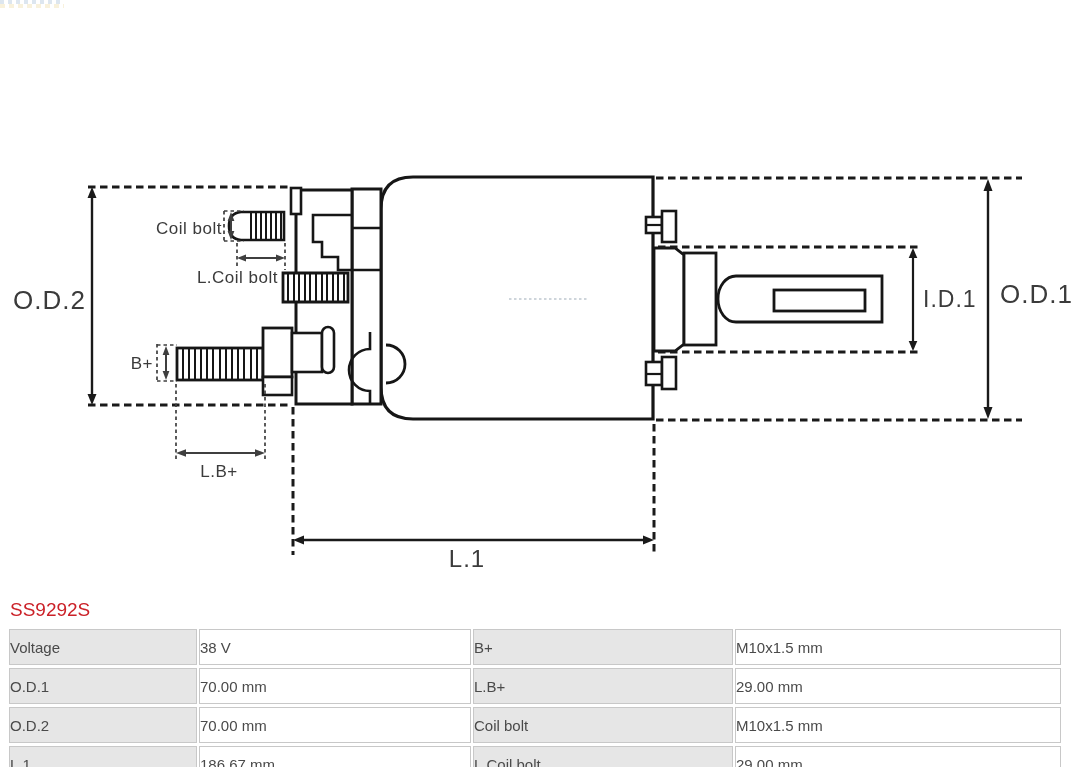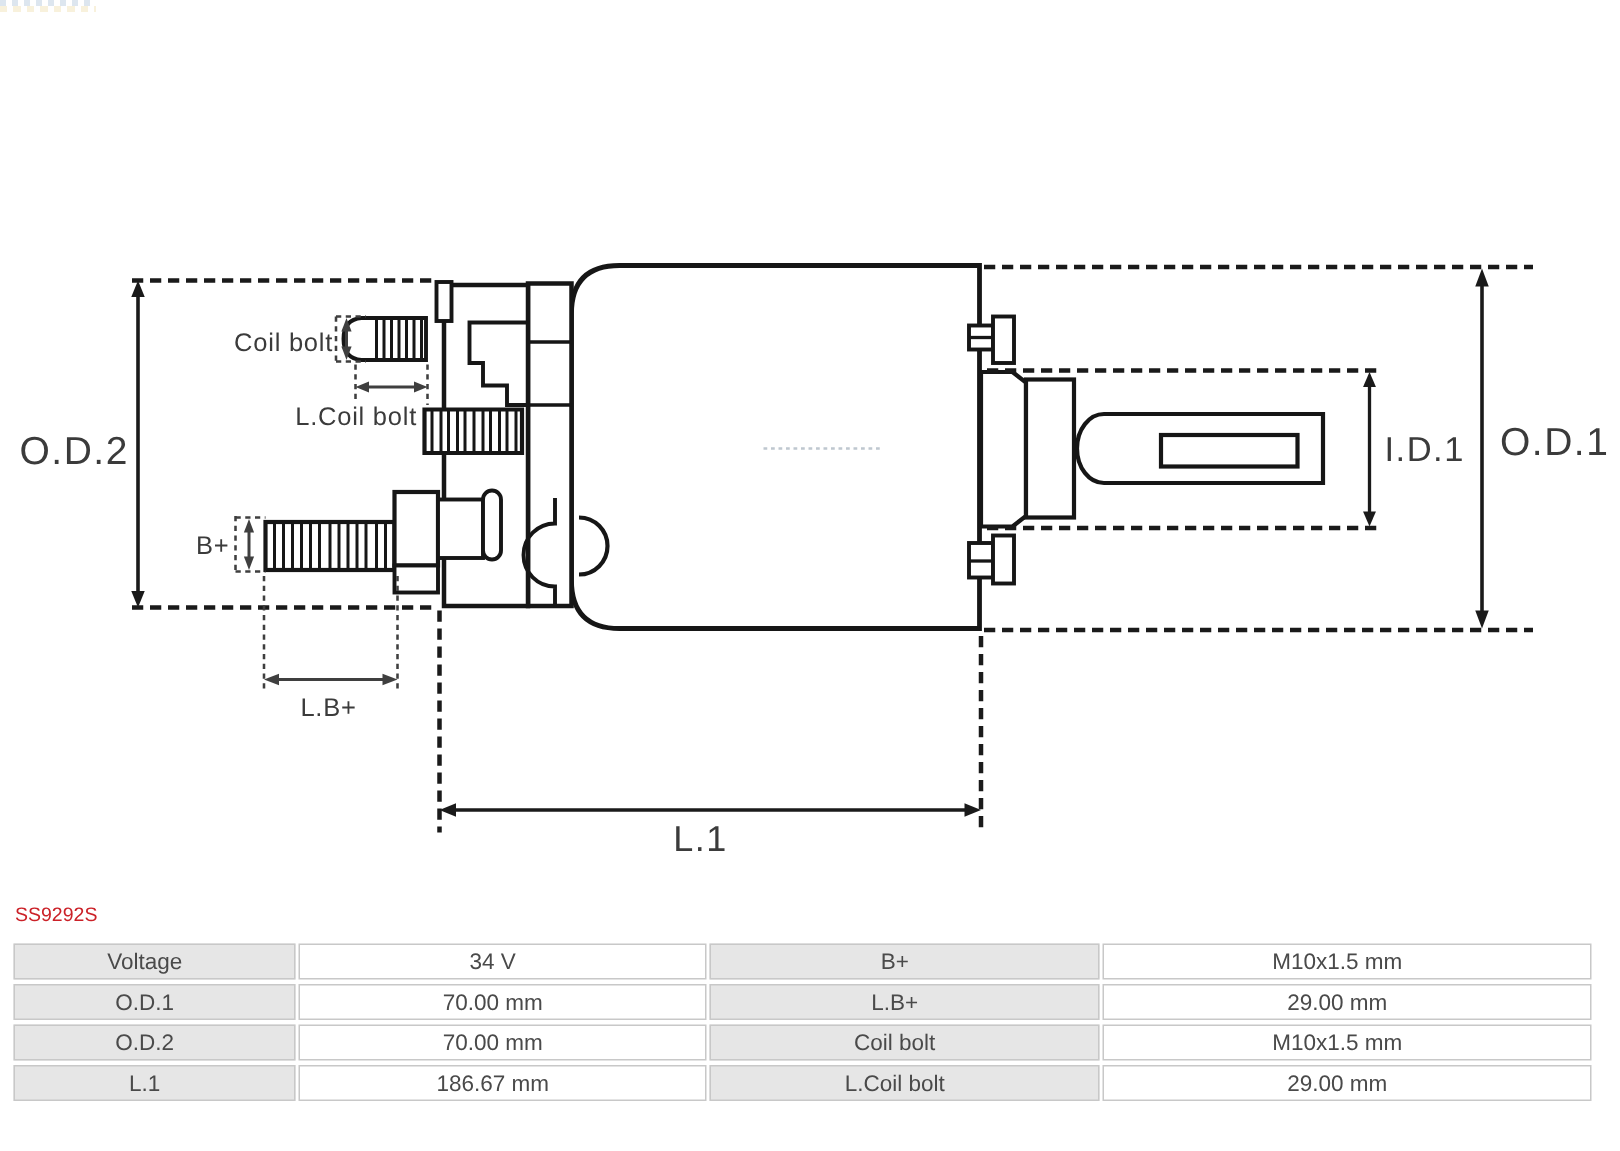--- a/index.html
+++ b/index.html
@@ -18,33 +18,33 @@
 
   .diagram{position:absolute; left:0; top:0; width:1080px; height:592px;}
 
   .dim-label{fill:#3b3b3b; letter-spacing:1px;}
   .dim-label.big{font-size:26px;}
   .dim-label.mid{font-size:23px;}
   .dim-label.small{font-size:17px; letter-spacing:0.5px;}
 
   .part-number{
     position:absolute; left:10px; top:598px;
-    font-size:13px; line-height:24px; font-weight:400;
+    font-size:19px; line-height:24px; font-weight:400;
   }
 
   .spec-table{
     position:absolute; left:7px; top:626px;
     border-collapse:separate; border-spacing:2px 3px;
     table-layout:fixed; width:1056px;
   }
   .spec-table td{
-    height:24px; box-sizing:border-box;
+    height:36px; box-sizing:border-box;
     border:1px solid #c8c8c8;
     font-size:15px; color:#4a4a4a;
-    text-align:center; padding:0 13px 0 0;
+    text-align:left; padding:0 13px 0 0;
     vertical-align:middle; white-space:nowrap;
   }
   .spec-table td.lbl{background:#e6e6e6;}
   .spec-table td.val{background:#ffffff;}
 </style>
 </head>
 <body>
 
 <div class="stage">
 
@@ -176,21 +176,21 @@
   <table class="spec-table">
     <colgroup>
       <col style="width:188px">
         <col style="width:272px">
       <col style="width:260px">
         <col style="width:326px">
     </colgroup>
     <tbody>
       <tr>
         <td class="lbl">Voltage</td>
-        <td class="val">34 V</td>
+        <td class="val">38 V</td>
         <td class="lbl">B+</td>
         <td class="val">M10x1.5 mm</td>
       </tr>
       <tr>
         <td class="lbl">O.D.1</td>
         <td class="val">70.00 mm</td>
         <td class="lbl">L.B+</td>
         <td class="val">29.00 mm</td>
       </tr>
       <tr>

